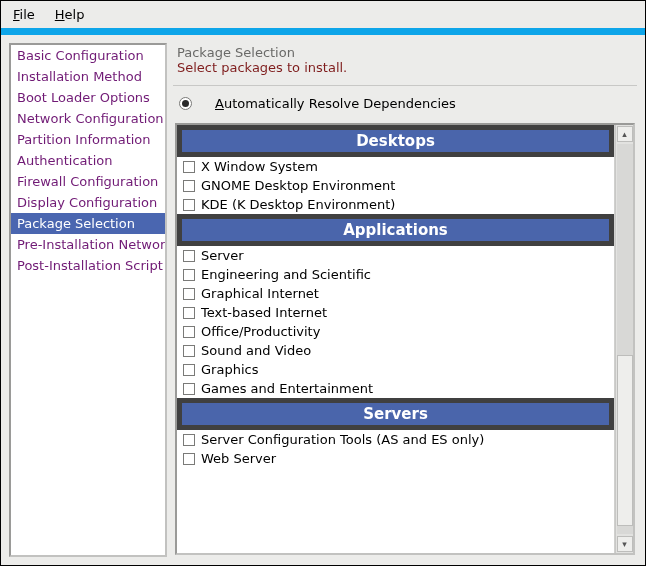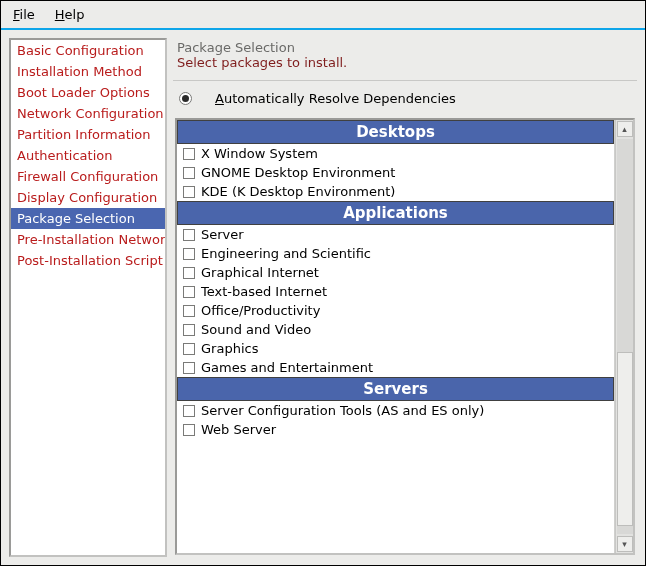--- a/index.html
+++ b/index.html
@@ -19,21 +19,21 @@
     width: 646px;
     height: 566px;
     display: flex;
     flex-direction: column;
     background: #ececea;
   }
   .menubar {
     display: flex;
     gap: 12px;
     padding: 4px 8px;
-    border-bottom: 2px solid #0ea5e9;
+    border-bottom: 7px solid #0ea5e9;
     background: #ececea;
   }
   .menubar .menu-item {
     padding: 2px 4px;
     cursor: default;
   }
   .menubar .menu-item .accel {
     text-decoration: underline;
   }
   .body {
@@ -48,21 +48,21 @@
     background: #fff;
     border: 2px solid #c2c2c0;
     border-top-color: #9a9a98;
     border-left-color: #9a9a98;
     overflow: auto;
   }
   .sidebar-item {
     padding: 3px 6px;
     white-space: nowrap;
     cursor: default;
-    color: #b91c1c;
+    color: #701a75;
   }
   .sidebar-item.selected {
     background: #4a66b0;
     color: #fff;
   }
   .main {
     flex: 1;
     display: flex;
     flex-direction: column;
     min-width: 0;
@@ -121,21 +121,21 @@
     overflow: hidden;
     border-right: 1px solid #d0d0ce;
   }
   .group-header {
     background: #4a65ab;
     color: #fff;
     font-weight: bold;
     font-size: 15px;
     text-align: center;
     padding: 2px 0;
-    border: 1px solid #404040;
+    border: 5px solid #404040;
   }
   .pkg-row {
     display: flex;
     align-items: center;
     gap: 6px;
     padding: 2px 6px;
   }
   .checkbox {
     width: 12px; height: 12px;
     border: 1px solid #7a7a78;

